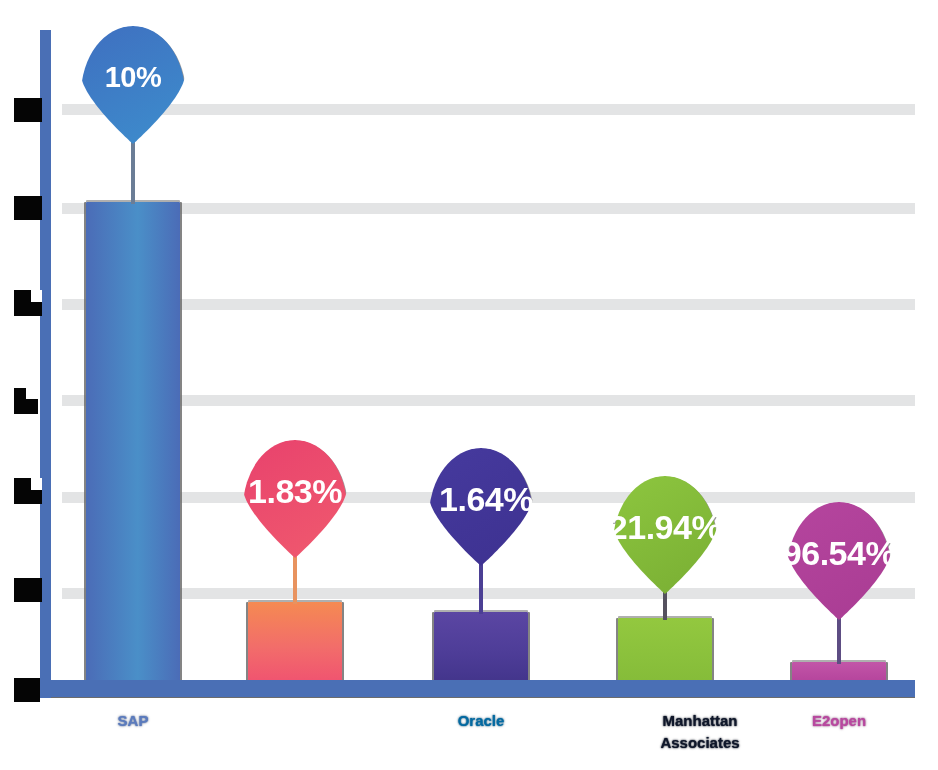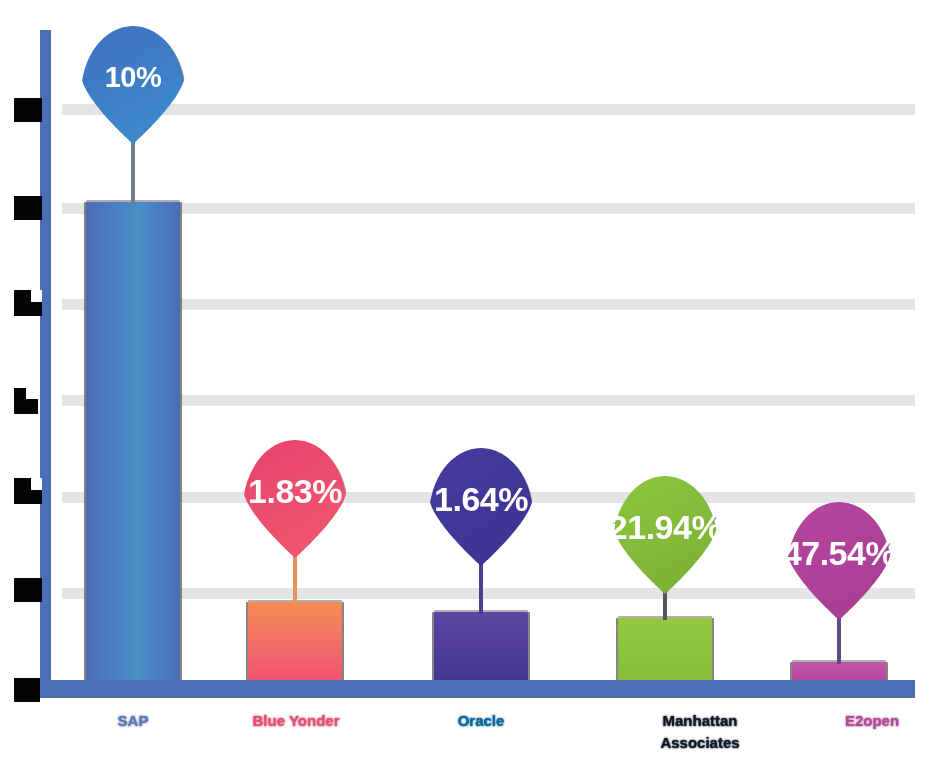--- a/index.html
+++ b/index.html
@@ -231,45 +231,44 @@
 
   <div class="stem" id="stem-blue-yonder" style="left: 295px; top: 552px; height: 52px; background: rgb(232, 147, 95);"></div>
   <div class="marker" style="left:295px; top:440px;">
     <div class="balloon small" id="balloon-blue-yonder" style="background: linear-gradient(150deg, rgb(232, 66, 109) 0%, rgb(240, 90, 110) 100%);">
       <span class="balloon-value">1.83%</span>
     </div>
   </div>
 
   <div class="stem" id="stem-oracle" style="left: 481px; top: 560px; height: 54px; background: rgb(75, 63, 148);"></div>
   <div class="marker" style="left:481px; top:448px;">
-    <div class="balloon small" id="balloon-oracle" style="background: linear-gradient(150deg, rgb(70, 58, 158) 0%, rgb(61, 49, 144) 100%);">
+    <div class="balloon small" id="balloon-oracle" style="background: linear-gradient(150deg, rgb(70, 58, 158) 0%, rgb(61, 49, 144) 100%); justify-content: flex-end;">
       <span class="balloon-value">1.64%</span>
     </div>
   </div>
 
   <div class="stem" id="stem-manhattan-associates" style="left: 665px; top: 588px; height: 32px; background: rgb(85, 81, 95);"></div>
   <div class="marker" style="left:665px; top:476px;">
     <div class="balloon small" id="balloon-manhattan-associates" style="background: linear-gradient(150deg, rgb(141, 198, 63) 0%, rgb(121, 174, 51) 100%);">
       <span class="balloon-value">21.94%</span>
     </div>
   </div>
 
   <div class="stem" id="stem-e2open" style="left: 839px; top: 614px; height: 50px; background: rgb(93, 77, 131);"></div>
   <div class="marker" style="left:839px; top:502px;">
     <div class="balloon small" id="balloon-e2open" style="background: linear-gradient(150deg, rgb(181, 69, 158) 0%, rgb(169, 60, 147) 100%);">
-      <span class="balloon-value">47.54%</span>
+      <span class="balloon-value">96.54%</span>
     </div>
   </div>
 
   <div class="xlabel" id="xlabel-sap" style="left: 83px; width: 100px; color: rgb(91, 123, 189);">SAP</div>
 
-  <div class="xlabel" id="xlabel-blue-yonder" style="left: 228px; width: 136px; color: rgb(239, 76, 114);">Blue Yonder</div>
 
   <div class="xlabel" id="xlabel-oracle" style="left: 431px; width: 100px; color: #0369a1;">Oracle</div>
 
   <div class="xlabel" id="xlabel-manhattan-associates" style="left: 640px; width: 120px; color: #0f172a;">
     <span>Manhattan</span><br>
     <span>Associates</span>
   </div>
 
-  <div class="xlabel" id="xlabel-e2open" style="left: 822px; width: 100px; color: rgb(184, 72, 159);">E2open</div>
+  <div class="xlabel" id="xlabel-e2open" style="left: 789px; width: 100px; color: rgb(184, 72, 159);">E2open</div>
 
 </div>
 
 </body></html>

